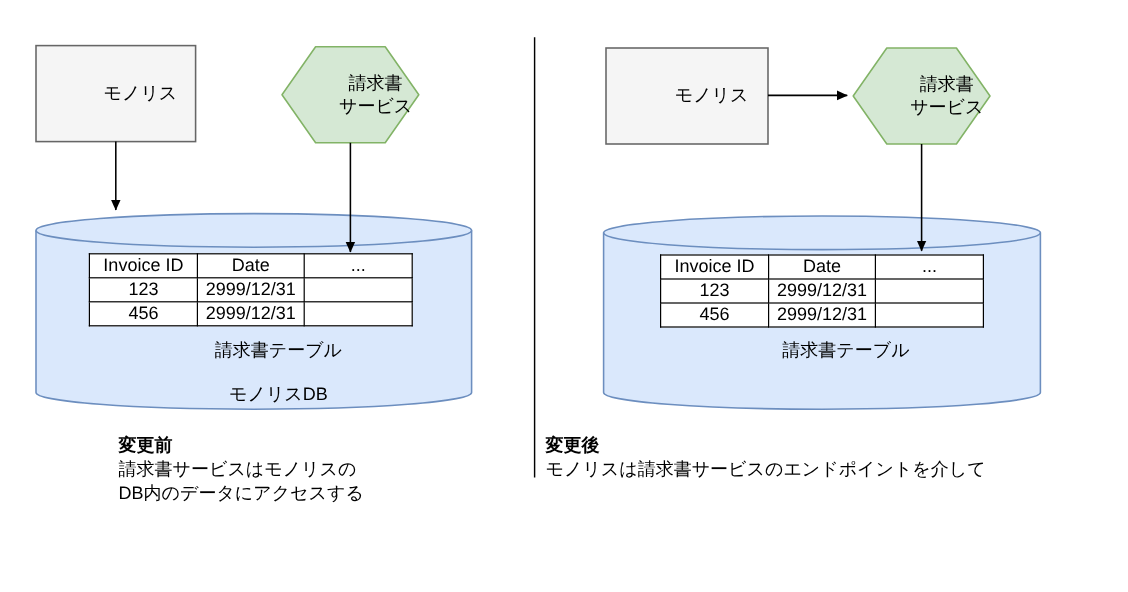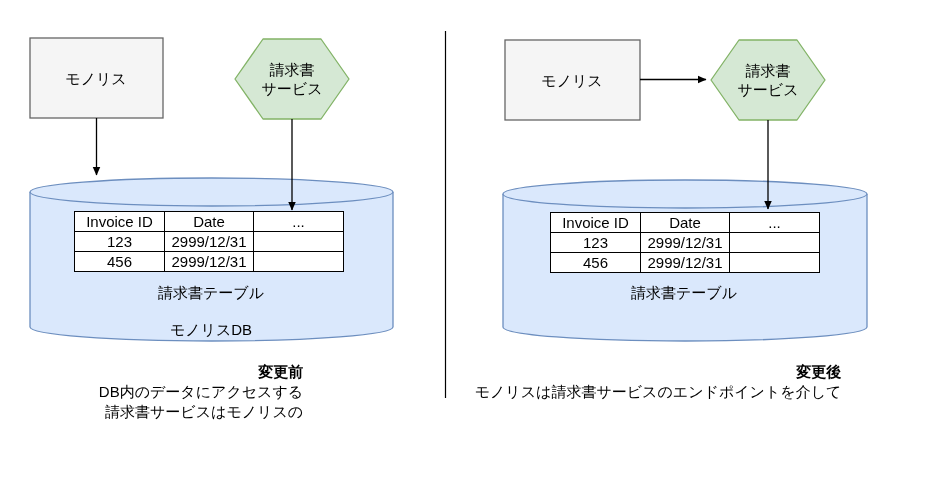--- a/index.html
+++ b/index.html
@@ -4,25 +4,25 @@
 <style>
   html,body{margin:0;padding:0}
   body{
     width:940px;height:493px;background:#ffffff;color:#000;
     font-family:"Liberation Sans",sans-serif;
   }
   #canvas{position:relative;width:940px;height:493px;overflow:hidden;background:#ffffff}
   #shapes{position:absolute;left:0;top:0}
   .lbl{
     position:absolute;transform:translate(-50%,-50%);
-    white-space:nowrap;font-size:15px;line-height:19px;text-align:center;color:#000;
+    white-space:nowrap;font-size:15px;line-height:19px;text-align:center;color:#000;margin-left:21px;
   }
   .caption{
     position:absolute;transform:translateX(-50%);
-    text-align:right;font-size:15px;line-height:20px;white-space:nowrap;color:#000;
+    text-align:left;font-size:15px;line-height:20px;white-space:nowrap;color:#000;
   }
   .caption .t{font-weight:bold}
   .invtable{
     position:absolute;border-collapse:collapse;background:#ffffff;
     table-layout:fixed;font-family:"Liberation Sans",sans-serif;
   }
   .invtable th,.invtable td{
     border:1.4px solid #000;font-weight:normal;font-size:15px;
     text-align:center;height:19px;padding:0 2px;overflow:hidden;white-space:nowrap;
   }
@@ -99,22 +99,22 @@
       </tr>
     </tbody>
   </table>
 
   <div class="lbl" style="left:211px;top:292px">請求書テーブル</div>
 
   <div class="lbl" style="left:211px;top:329px">モノリスDB</div>
 
   <div class="caption" style="left:201px;top:362px">
     <div class="t">変更前</div>
+    <div>請求書サービスはモノリスの</div>
     <div>DB内のデータにアクセスする</div>
-    <div>請求書サービスはモノリスの</div>
   </div>
 
   <div class="lbl" style="left:572px;top:80px">モノリス</div>
 
   <div class="lbl" style="left:768px;top:80px">
     <div>請求書</div>
     <div>サービス</div>
   </div>
 
   <table class="invtable" style="left:550px;top:212px;width:269px">
@@ -140,18 +140,18 @@
         <td>456</td>
         <td>2999/12/31</td>
         <td></td>
       </tr>
     </tbody>
   </table>
 
   <div class="lbl" style="left:684px;top:292px">請求書テーブル</div>
 
 
-  <div class="caption" style="left:658px;top:362px">
+  <div class="caption" style="left:638px;top:362px">
     <div class="t">変更後</div>
     <div>モノリスは請求書サービスのエンドポイントを介して</div>
   </div>
 
 </div>
 
 </body></html>

